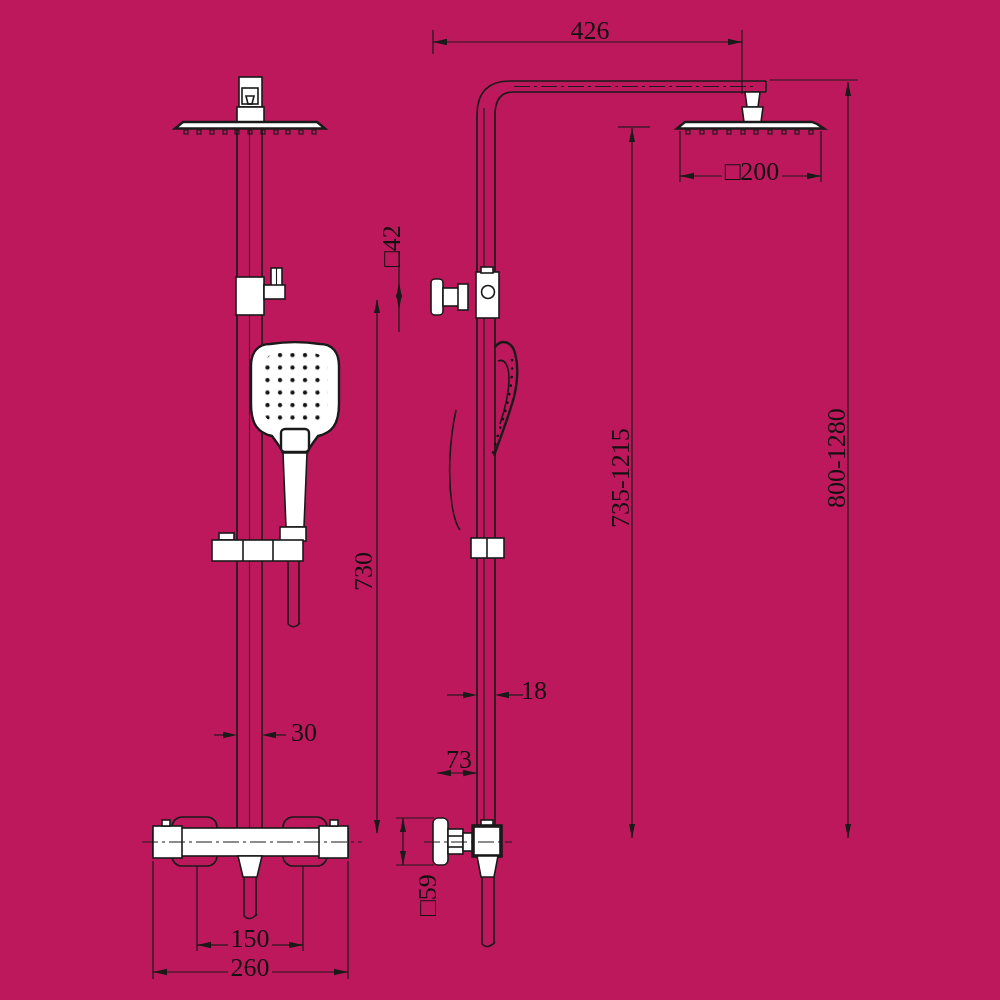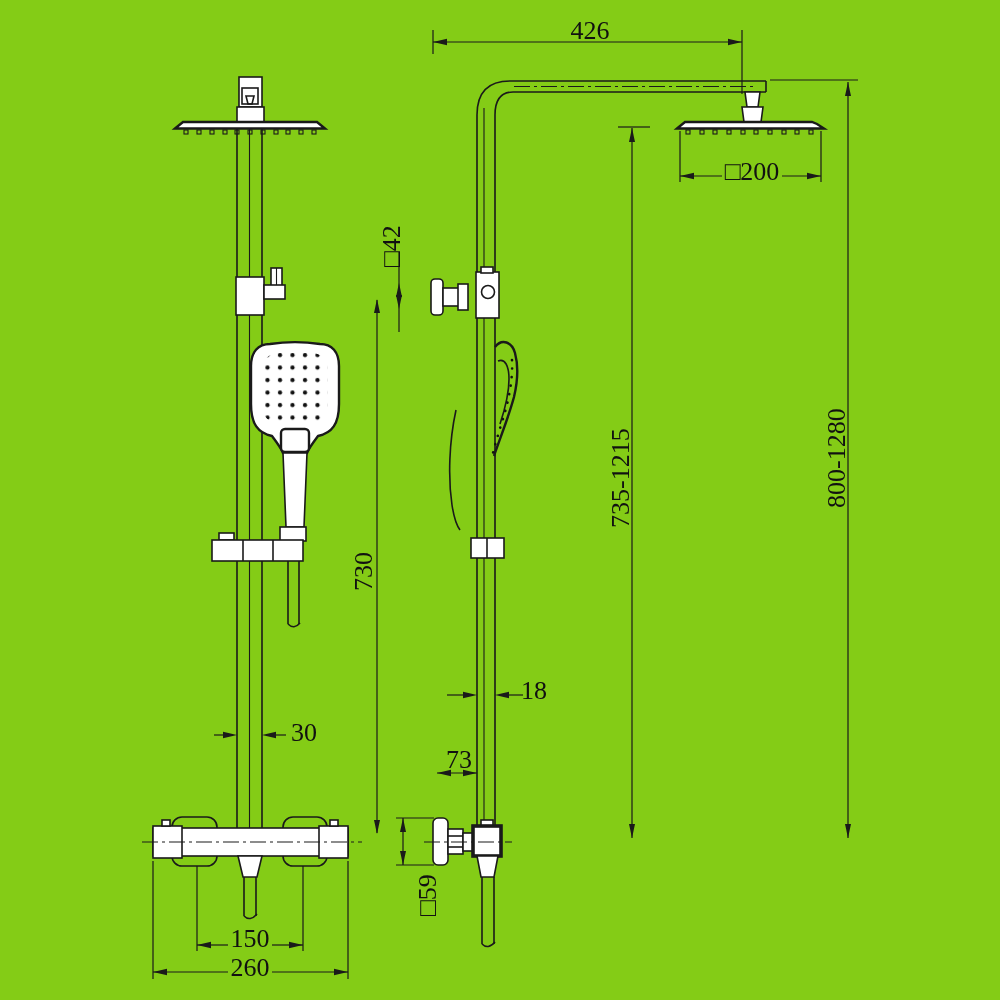--- a/index.html
+++ b/index.html
@@ -1,16 +1,16 @@
 <!DOCTYPE html>
 <html><head>
 <meta charset="utf-8">
 <style>
   html,body{margin:0;padding:0;background:#ffffff;}
-  .page{width:1000px;height:1000px;position:relative;background:#84cc16;overflow:hidden;}
+  .page{width:1000px;height:1000px;position:relative;background:#be185d;overflow:hidden;}
   svg{display:block;}
   .s  {stroke:#1a1a1a;stroke-width:1.6;fill:none;}
   .sb {stroke:#1a1a1a;stroke-width:2.4;fill:none;}
   .sw {stroke:#1a1a1a;stroke-width:1.6;fill:#ffffff;}
   .swb{stroke:#1a1a1a;stroke-width:2.4;fill:#ffffff;}
   .swB{stroke:#1a1a1a;stroke-width:3.6;fill:#ffffff;}
   .thin{stroke:#1a1a1a;stroke-width:1.1;fill:none;}
   .dl {stroke:#1a1a1a;stroke-width:1.2;fill:none;}
   .cl {stroke:#1a1a1a;stroke-width:1.1;fill:none;stroke-dasharray:16 4 3 4;}
   .ar {fill:#1a1a1a;stroke:none;}

